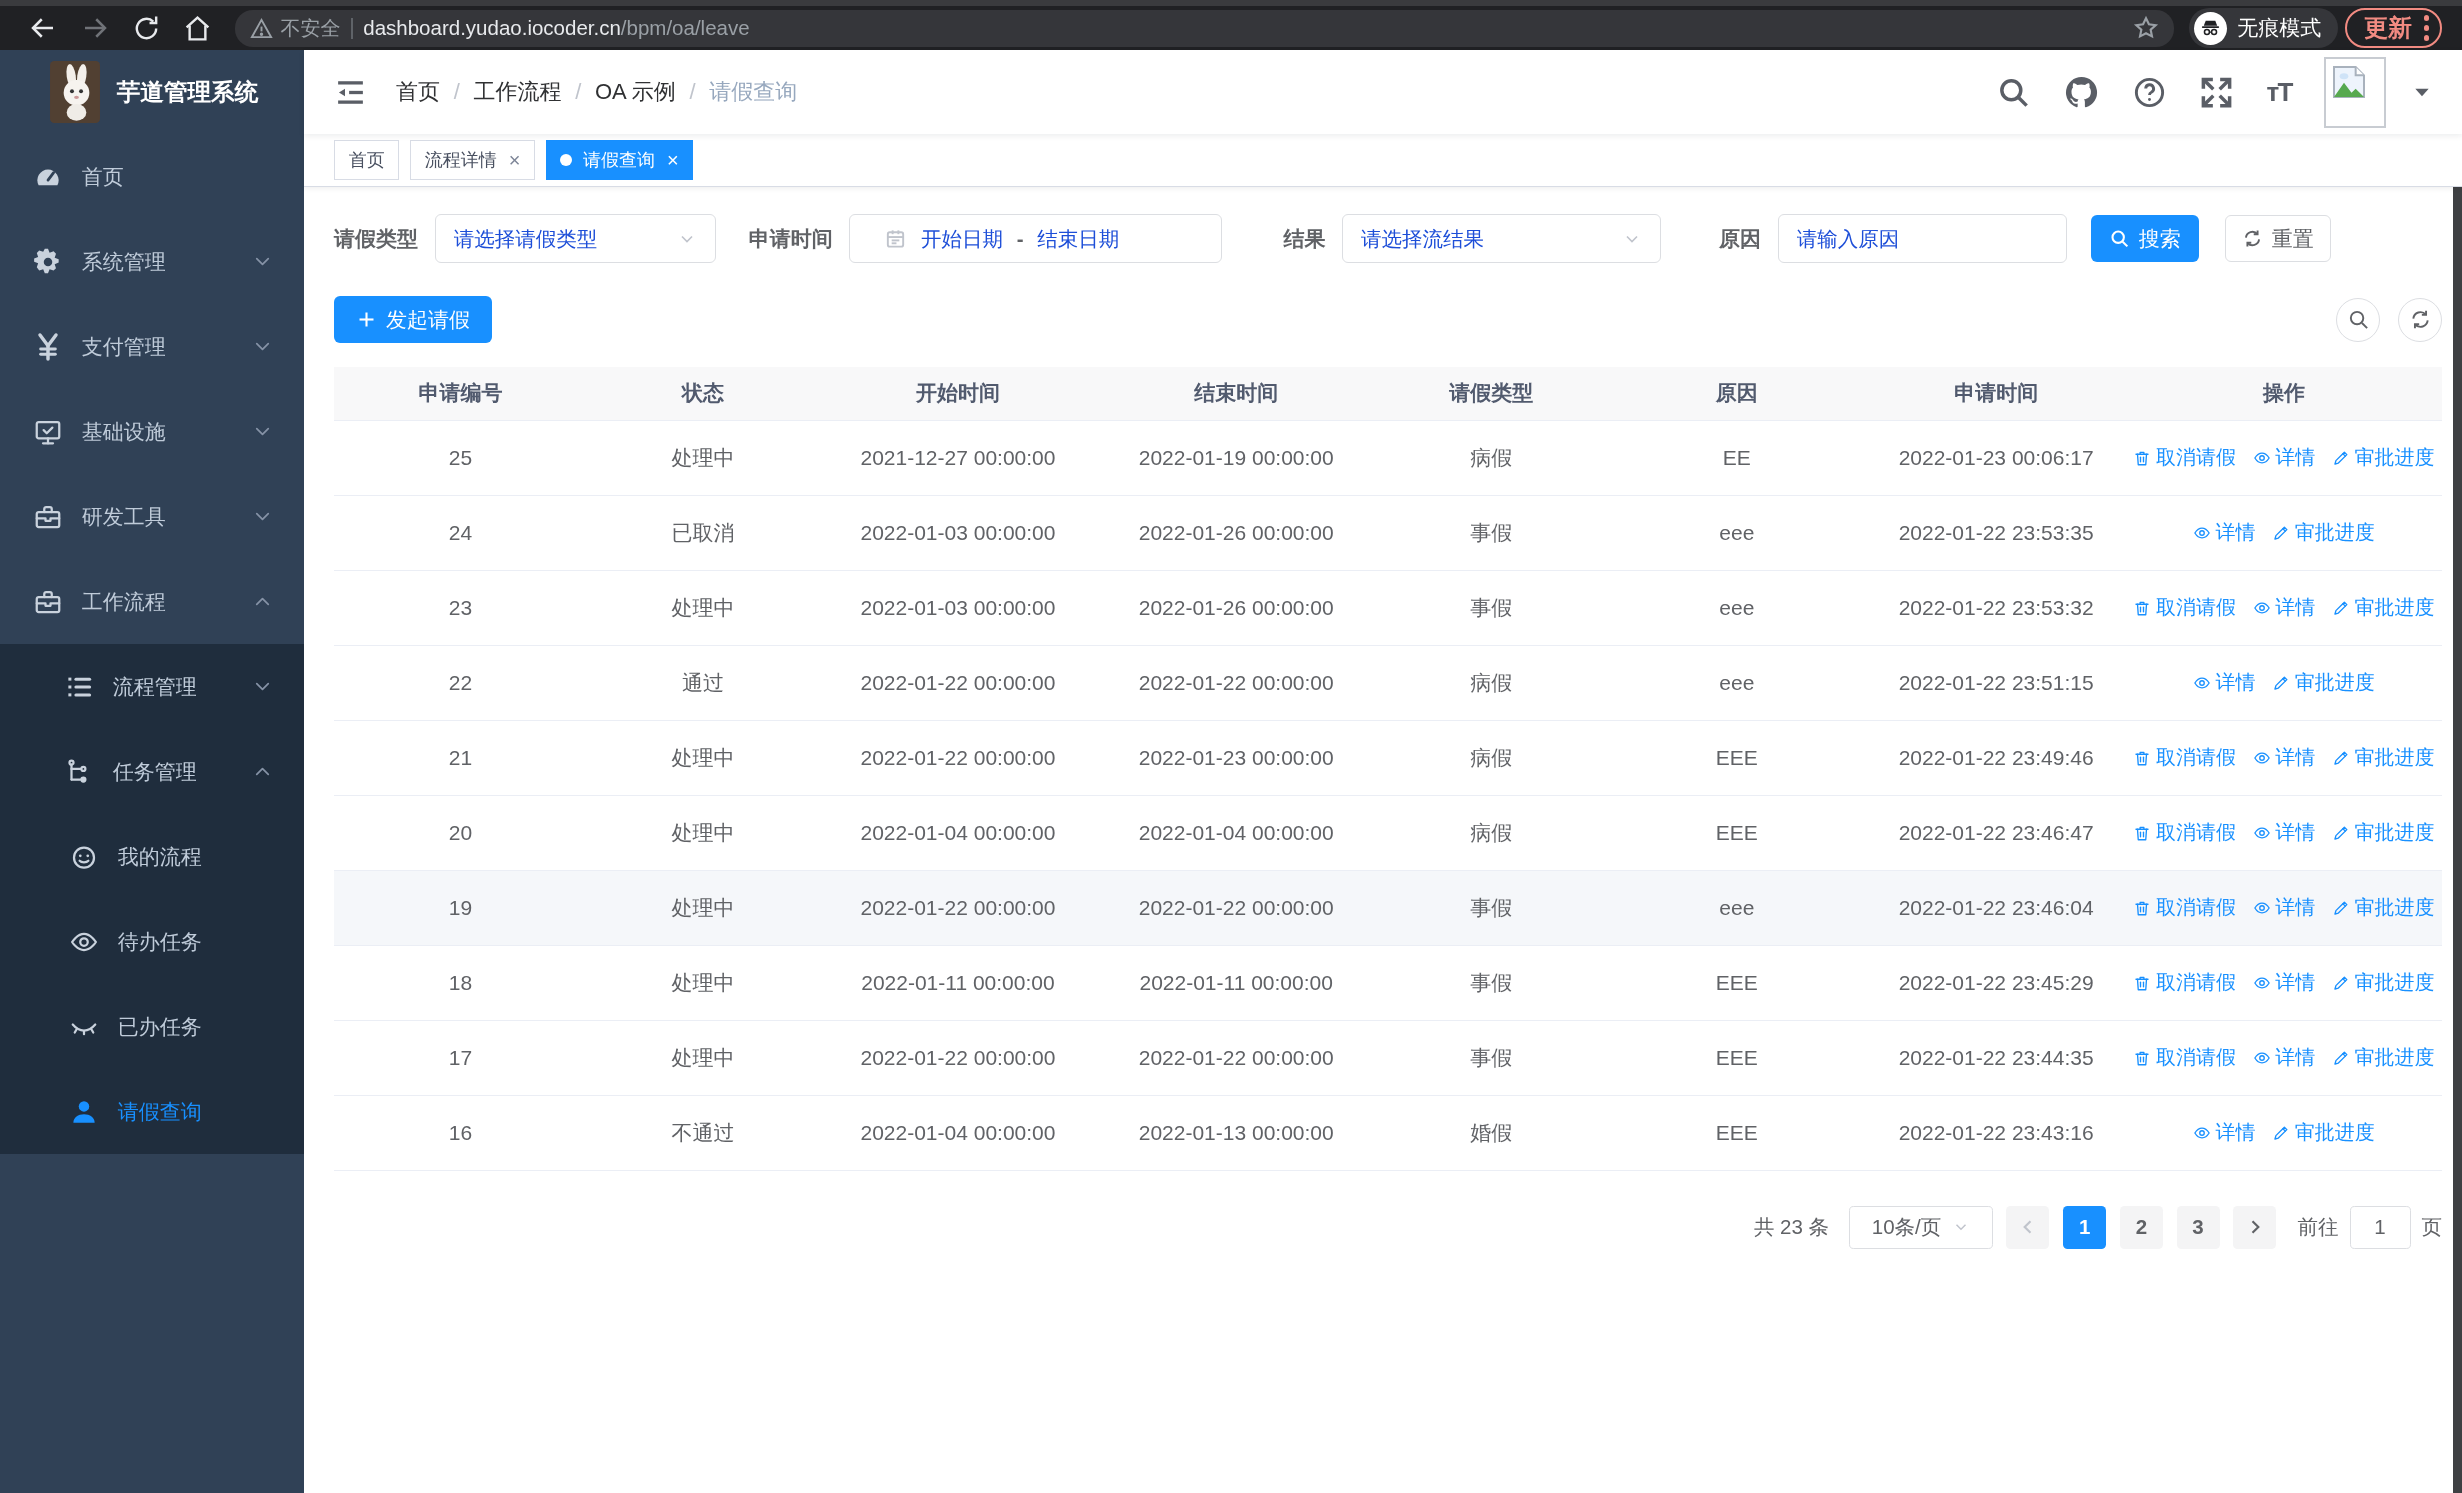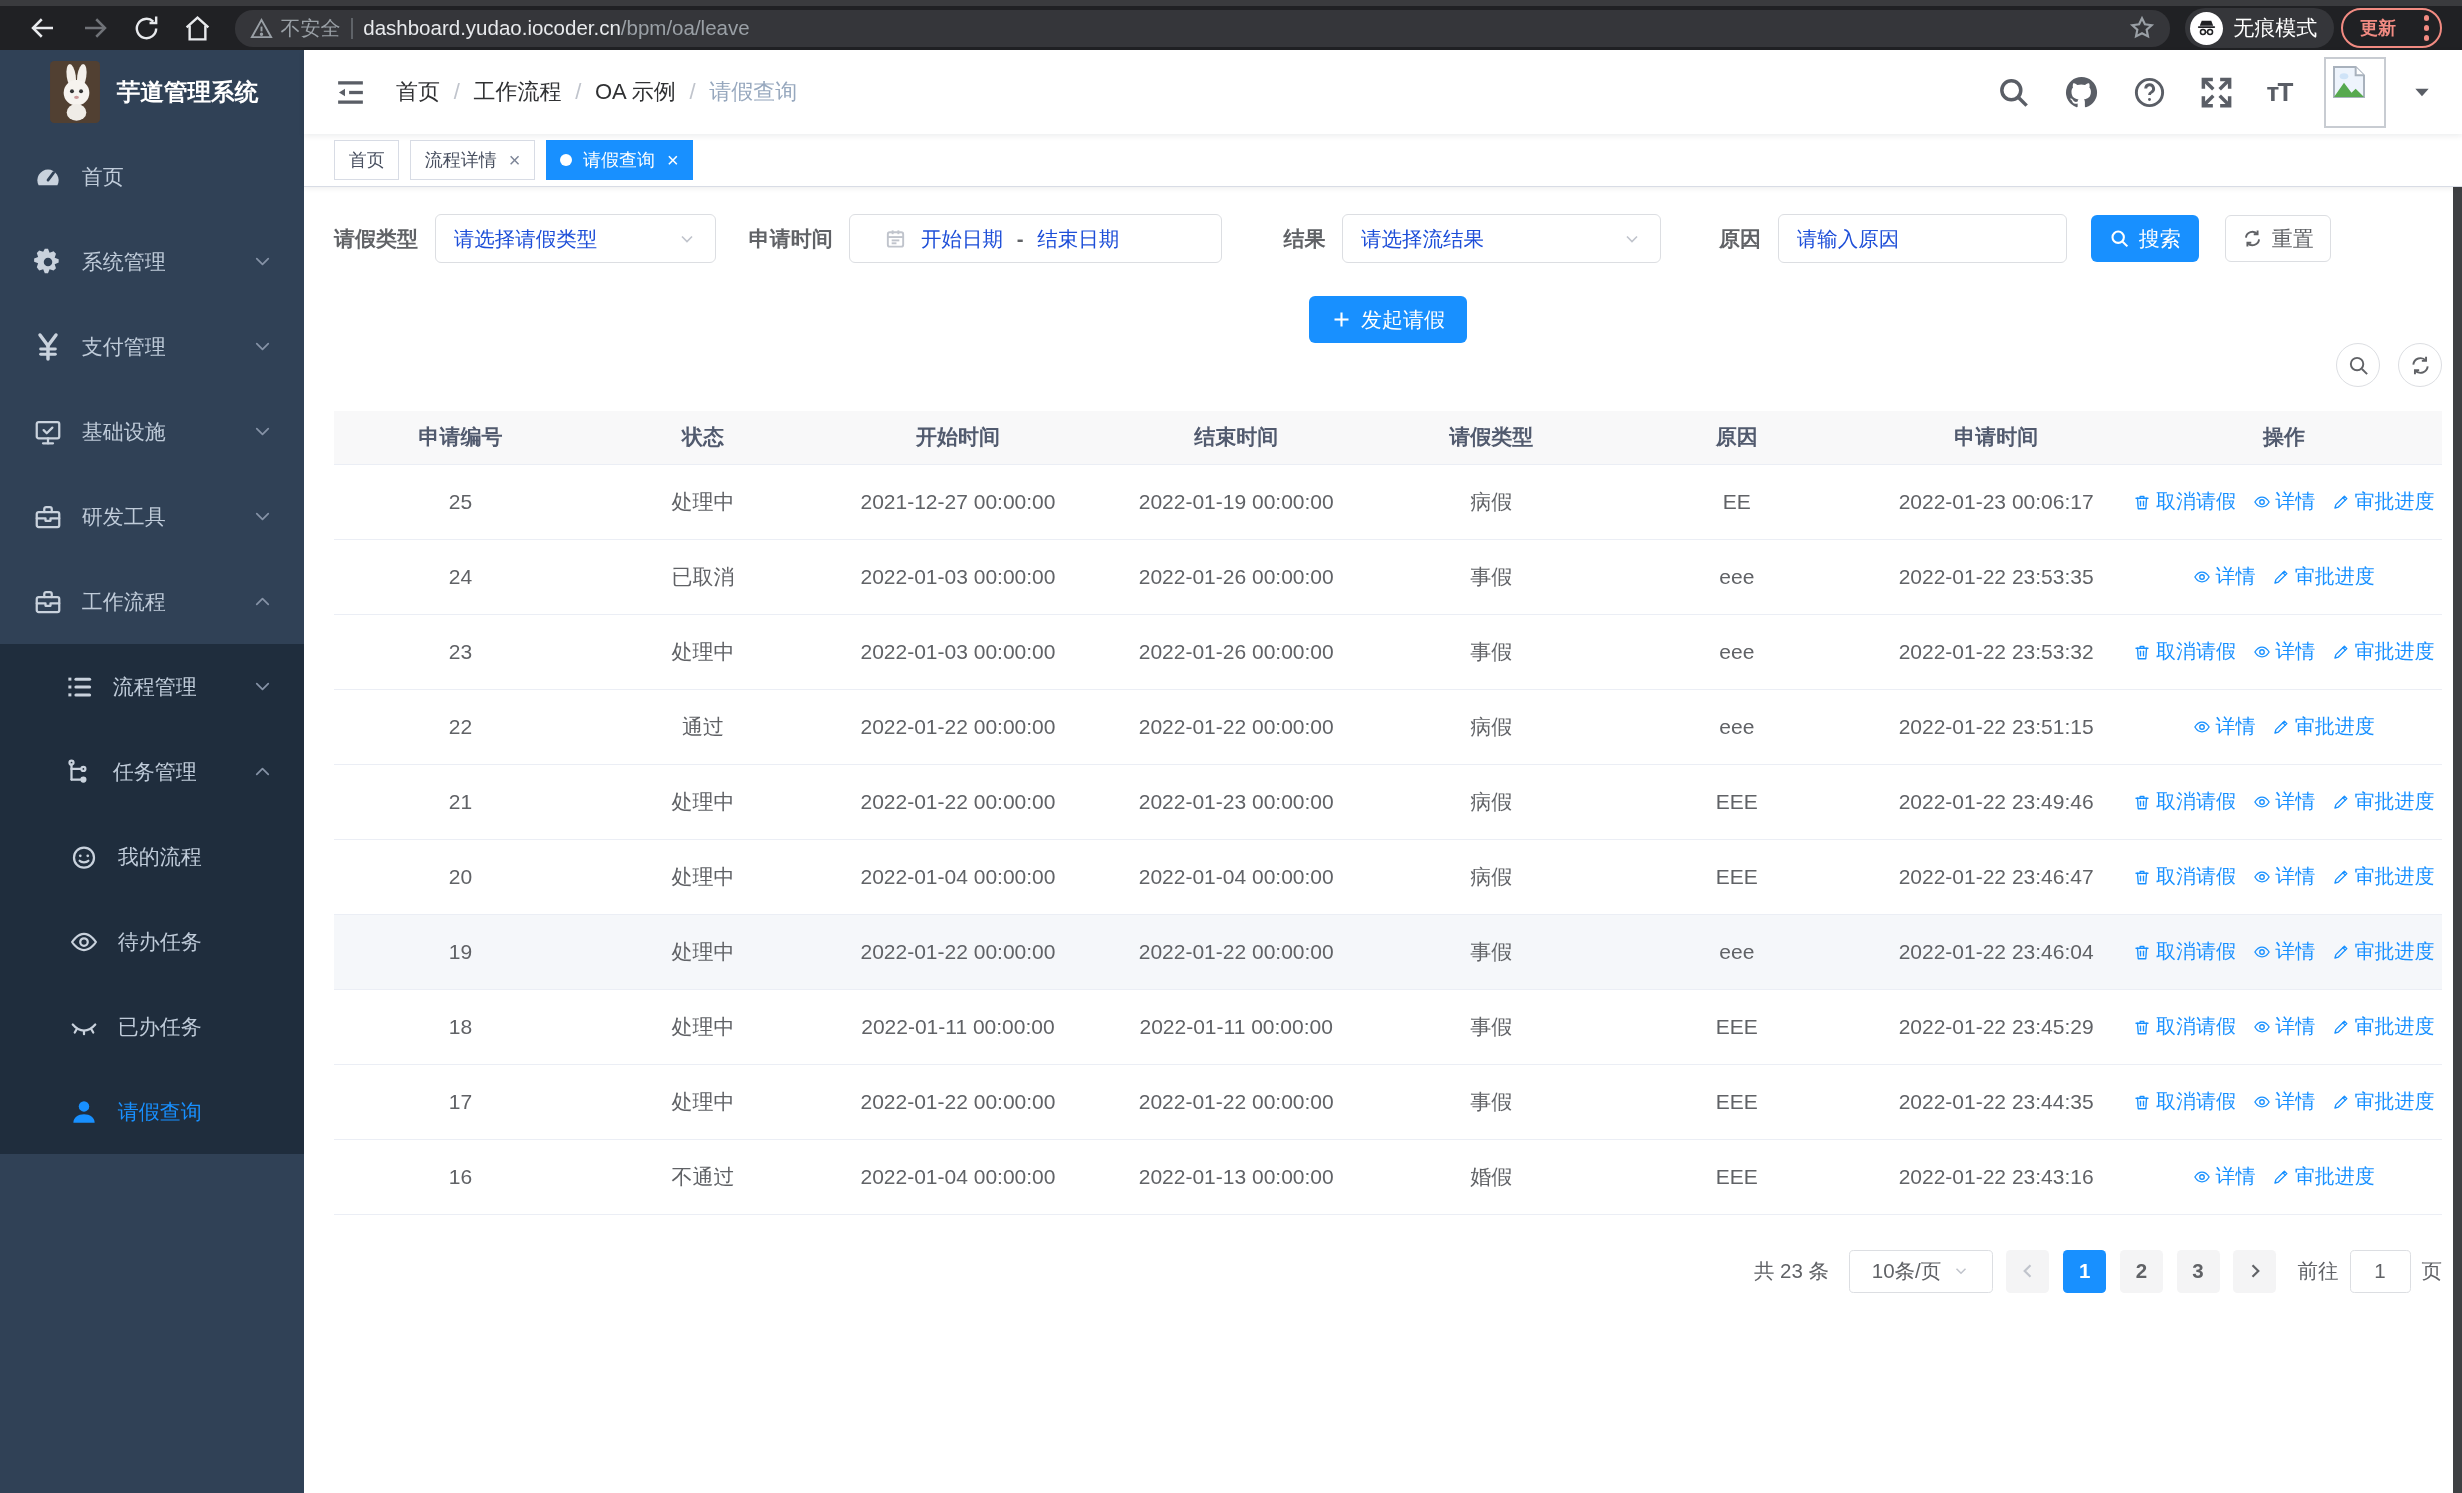--- a/index.html
+++ b/index.html
@@ -34,21 +34,21 @@
   .nav-ico{width:44px;height:44px;display:flex;align-items:center;justify-content:center;color:var(--chrome-text);border-radius:50%;}
   .nav-ico.dim{color:#707378;}
   .url-pill{flex:1;height:37px;margin:0 7.6px;background:var(--pill-bg);border-radius:18px;display:flex;align-items:center;padding:0 15px;gap:10.6px;min-width:0;}
   .warn{display:flex;gap:7.6px;color:var(--chrome-dim);font-size:20px;}
   .url-sep{width:1.5px;height:21px;background:#5f6368;}
   .url-text{font-size:20.5px;color:var(--chrome-text);white-space:nowrap;overflow:hidden;flex:1;}
   .url-path{color:var(--chrome-dim);}
   .star{margin-left:auto;color:var(--chrome-dim);}
   .incog-chip{height:40px;background:var(--pill-bg);border-radius:20px;display:flex;align-items:center;gap:10.6px;padding:0 16.7px 0 4.6px;color:#fff;font-size:21px;white-space:nowrap;}
   .incog-circ{width:33px;height:33px;border-radius:50%;background:#fff;display:flex;align-items:center;justify-content:center;color:#202124;}
-  .update-chip{height:40px;border:2.3px solid var(--update-red);border-radius:20px;display:flex;align-items:center;gap:28px;padding:0 10.6px 0 16.7px;color:var(--update-red);font-size:18px;font-weight:700;white-space:nowrap;}
+  .update-chip{height:40px;border:2.3px solid var(--update-red);border-radius:20px;display:flex;align-items:center;gap:12px;padding:0 10.6px 0 16.7px;color:var(--update-red);font-size:24px;font-weight:700;white-space:nowrap;}
   .vdots{display:flex;flex-direction:column;gap:4.6px;}
   .vdots i{width:5.3px;height:5.3px;border-radius:50%;background:var(--update-red);}
 
   
   .app{display:flex;height:1443px;}
   .sidebar{width:304px;flex:none;background:var(--sidebar-bg);display:flex;flex-direction:column;}
   .logo-row{height:84px;display:flex;align-items:center;gap:16.7px;padding-left:50px;flex:none;}
   .logo-img{width:50px;height:62px;border-radius:4.6px;overflow:hidden;flex:none;}
   .app-title{color:#fff;font-size:23.6px;font-weight:700;white-space:nowrap;}
   .menu{flex:1;overflow:hidden;}
@@ -95,21 +95,21 @@
   .placeholder{color:#1d4ed8;white-space:nowrap;overflow:hidden;}
   .sel{justify-content:space-between;padding:0 18px;}
   .sel .chev{color:#c0c4cc;}
   .daterange{padding:0 34px;gap:13.7px;}
   .dash{color:#606266;font-weight:700;}
   .f-input{padding:0 18px;}
   .btn{height:47px;border-radius:6px;font-size:21px;display:inline-flex;align-items:center;justify-content:center;gap:9px;cursor:pointer;border:1.5px solid transparent;white-space:nowrap;}
   .btn-primary{background:var(--primary);color:#fff;}
   .btn-plain{background:#fff;color:#606266;border-color:var(--border);}
 
-  .toolbar{margin-top:33px;display:flex;align-items:center;flex-direction:column;}
+  .toolbar{margin-top:33px;display:flex;align-items:center;}
   .mini-btns{margin-left:auto;display:flex;gap:18px;}
   .circle-btn{width:44px;height:44px;border-radius:50%;border:1.5px solid var(--border);background:#fff;display:flex;align-items:center;justify-content:center;color:#606266;cursor:pointer;}
 
   table.grid{width:100%;border-collapse:collapse;table-layout:fixed;margin-top:24px;}
   .grid th{height:53px;background:var(--th-bg);color:var(--th-text);font-size:21px;font-weight:700;text-align:center;}
   .grid td{height:75px;border-top:1.5px solid var(--row-border);text-align:center;font-size:21px;color:#606266;}
   .grid tr.hl td{background:#f5f7fa;}
   .grid tbody tr:last-child td{border-bottom:1.5px solid var(--row-border);}
   .acts{display:flex;align-items:center;justify-content:center;gap:16.7px;}
   .act{color:var(--primary);font-size:20px;display:inline-flex;align-items:center;gap:4.6px;cursor:pointer;text-decoration:none;white-space:nowrap;}

